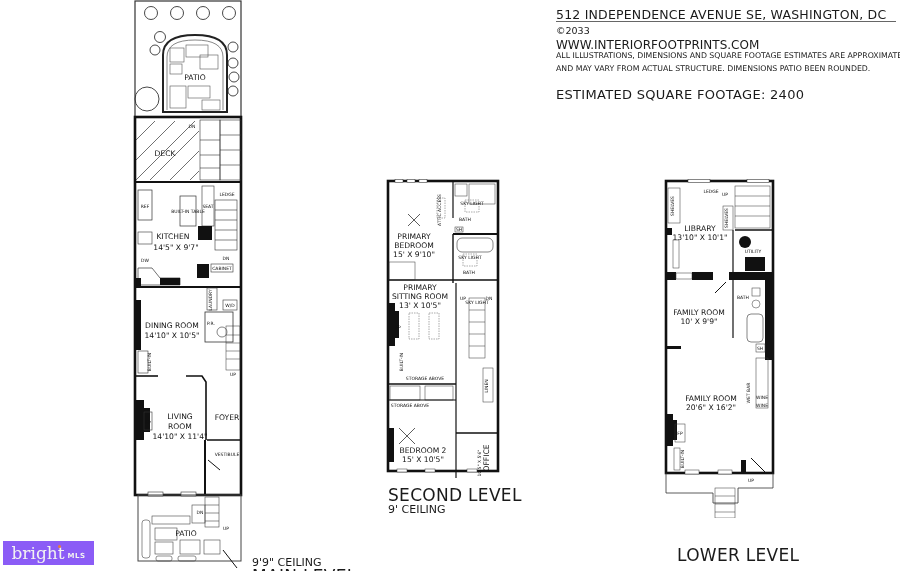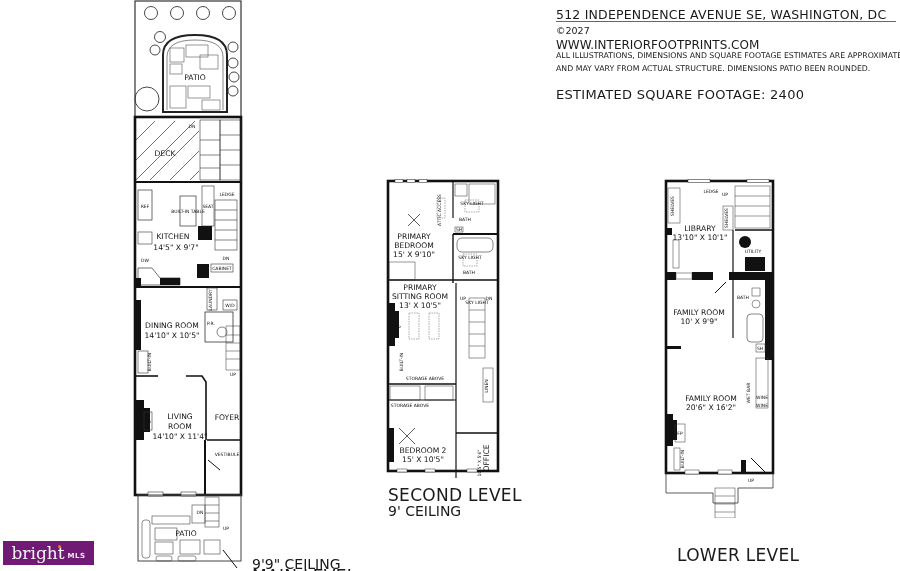--- a/index.html
+++ b/index.html
@@ -3,35 +3,35 @@
 <meta charset="utf-8">
 <style>
   html, body { margin: 0; padding: 0; background: #ffffff; }
   body { width: 900px; height: 571px; position: relative; overflow: hidden; font-family: "DejaVu Sans", sans-serif; color: #1a1a1a; }
   .abs { position: absolute; }
   .header-title { left: 556px; top: 7px; font-size: 12.5px; letter-spacing: 0.2px; white-space: nowrap; }
   .header-rule { left: 556px; top: 21px; width: 340px; height: 1px; background: #666; }
   .small { font-size: 12px; white-space: nowrap; }
   .sqft { left: 556px; top: 87px; font-size: 13px; white-space: nowrap; letter-spacing: 0.3px; }
   .level-title { font-size: 17px; white-space: nowrap; letter-spacing: 0.3px; }
-  .level-sub { font-size: 14px; white-space: nowrap; }
+  .level-sub { font-size: 11px; white-space: nowrap; }
   svg text { font-family: "DejaVu Sans", sans-serif; fill: #111; }
   .room-label { font-size: 7.6px; text-anchor: middle; }
   .tiny { font-size: 4.5px; text-anchor: middle; }
-  .bright { left: 3px; top: 541px; width: 91px; height: 24px; background: #701a75; color: #f2f2f2; display: flex; align-items: center; justify-content: center; gap: 3px; }
+  .bright { left: 3px; top: 541px; width: 91px; height: 24px; background: #8b5cf6; color: #f2f2f2; display: flex; align-items: center; justify-content: center; gap: 3px; }
   .bright .b1 { font-family: "DejaVu Serif", serif; font-size: 17px; line-height: 1; }
   .bright .b2 { font-family: "DejaVu Sans", sans-serif; font-size: 7px; letter-spacing: 0.5px; margin-top: 5px; font-weight: bold; }
   .bright .dot { width: 3px; height: 3px; background: #e87a3a; border-radius: 50%; position: absolute; left: 55px; top: 4px; }
 </style>
 </head>
 <body>
 
 <div class="abs header-title">512 INDEPENDENCE AVENUE SE, WASHINGTON, DC</div>
 <div class="abs header-rule"></div>
-<div class="abs small" style="left:556px;top:25px;font-size:9.5px;">©2027</div>
+<div class="abs small" style="left:556px;top:25px;font-size:9.5px;">©2033</div>
 <div class="abs small" style="left:556px;top:38px;">WWW.INTERIORFOOTPRINTS.COM</div>
 <div class="abs small" style="left:556px;top:51px;font-size:7.8px;">ALL ILLUSTRATIONS, DIMENSIONS AND SQUARE FOOTAGE ESTIMATES ARE APPROXIMATE</div>
 <div class="abs small" style="left:556px;top:64px;font-size:7.8px;">AND MAY VARY FROM ACTUAL STRUCTURE. DIMENSIONS PATIO BEEN ROUNDED.</div>
 <div class="abs sqft">ESTIMATED SQUARE FOOTAGE: 2400</div>
 
 <svg class="abs" style="left:100px;top:0" width="160" height="571" viewBox="0 0 160 571">
 
   <rect x="35" y="1" width="106" height="116" fill="none" stroke="#333" stroke-width="1.2"></rect>
   <g fill="none" stroke="#333" stroke-width="0.9">
     <circle cx="51" cy="13" r="6.5"></circle>

